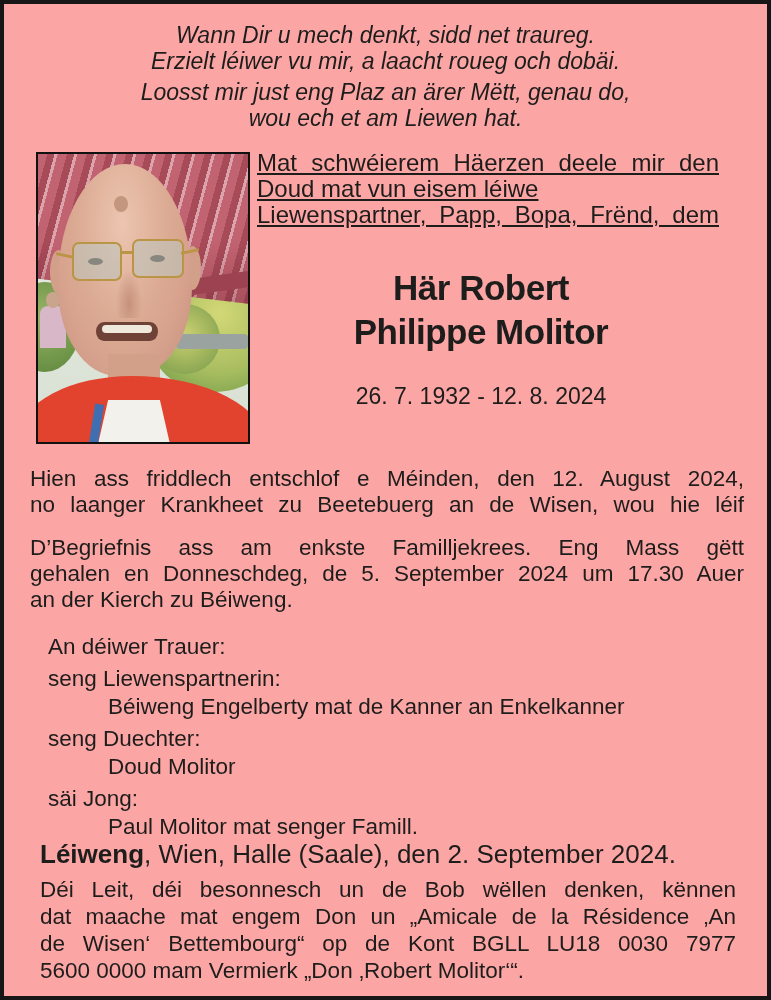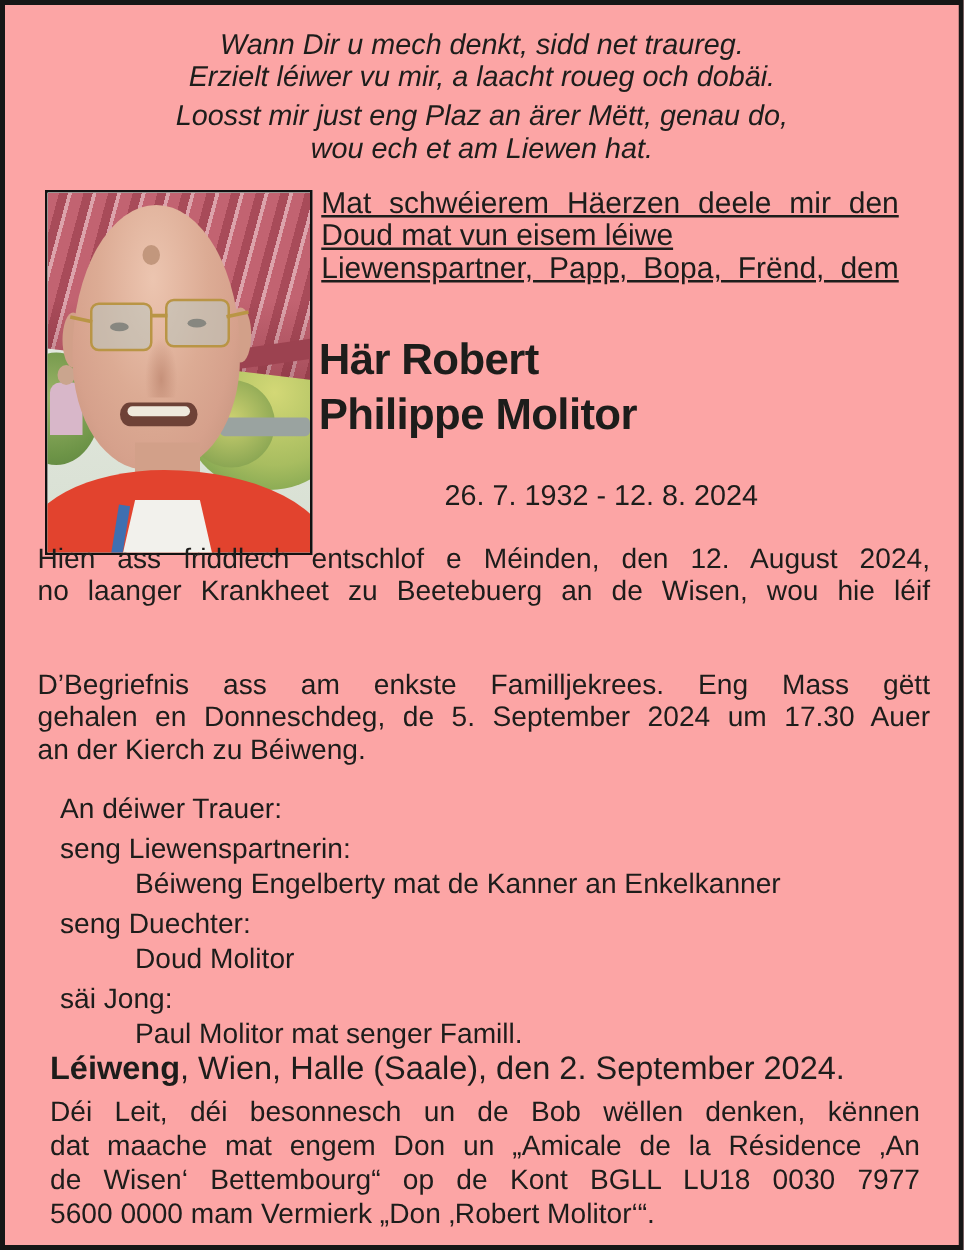--- a/index.html
+++ b/index.html
@@ -86,29 +86,29 @@
       clip-path:polygon(14% 0, 86% 0, 100% 100%, 0 100%); }
   .ph-lanyard { left:54px; top:250px; width:9px; height:40px; background:#3f6fb0;
       transform:rotate(9deg); }
 
   
   .intro { position:absolute; left:253px; top:146px; width:462px;
            font-size:24px; line-height:26px;text-decoration:underline; }
   .intro .iline-stretch { text-align:justify; text-align-last:justify; }
 
   
-  .name { position:absolute; left:251px; top:262px; width:452px; 
+  .name { position:absolute; left:251px; top:262px; width:452px; text-align:center;
           font-weight:bold; font-size:35px; line-height:44px; letter-spacing:-0.5px; }
   .dates { position:absolute; left:251px; top:379px; width:452px; text-align:center;
            font-size:23px; }
 
   
   .para { position:absolute; font-size:22.5px; line-height:26px; }
   .para .jline { text-align:justify; text-align-last:justify; }
-  .para1 { left:26px; top:430px; width:714px; }
+  .para1 { left:26px; top:462px; width:714px; }
   .para2 { left:26px; top:531px; width:714px; }
 
   
   .family { position:absolute; left:44px; top:629px; width:680px;
             font-size:22.5px; line-height:28px; }
   .fam-rel { margin-top:4px; }
   .fam-name { text-indent:60px; }
 
   
   .dateline { position:absolute; left:36px; top:835px; font-size:26px; }

